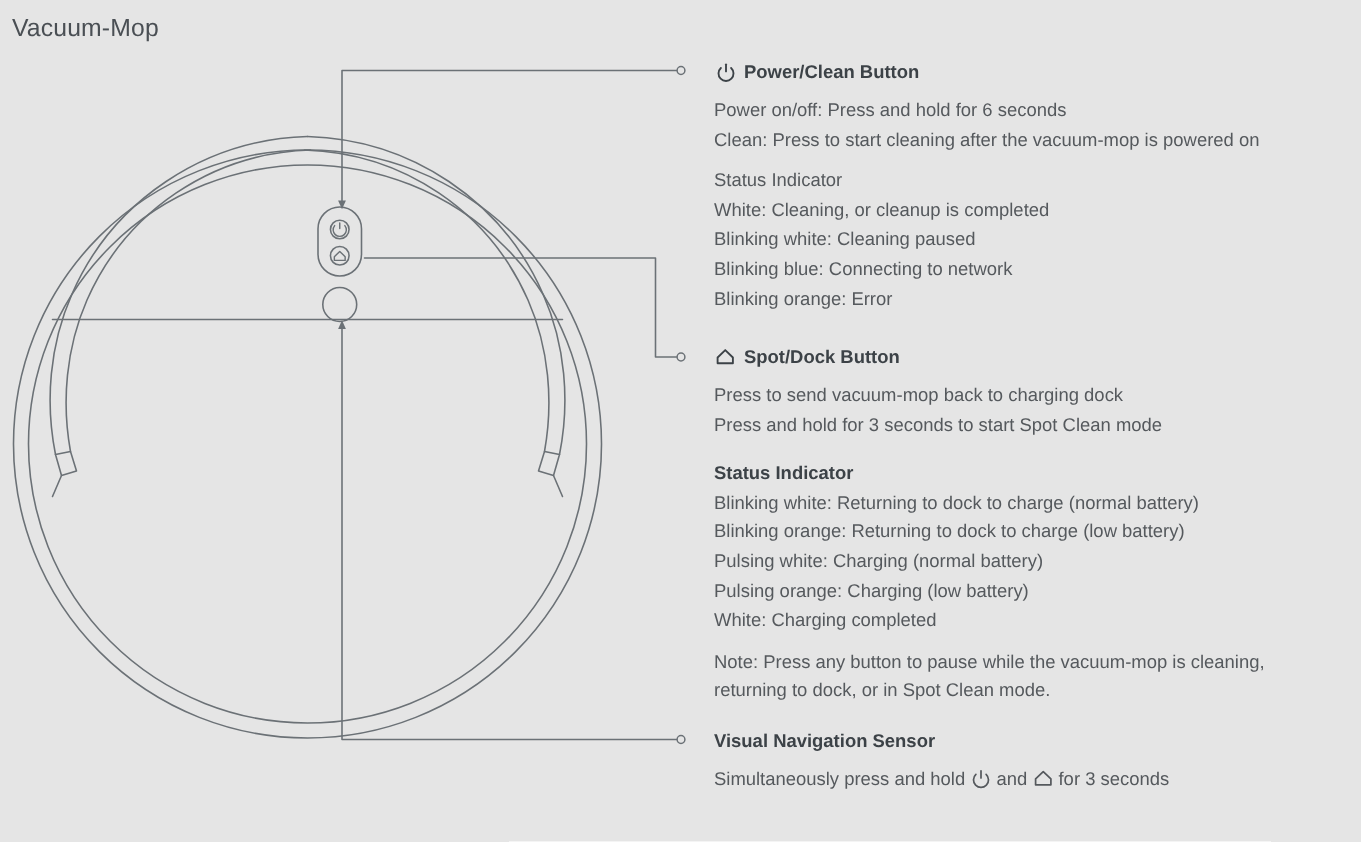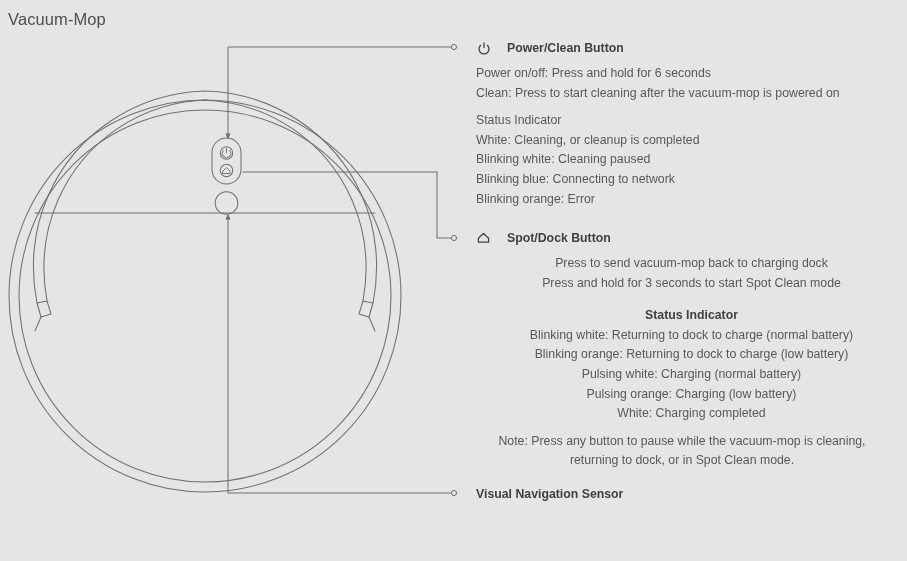--- a/index.html
+++ b/index.html
@@ -48,21 +48,21 @@
     width: 431px;
   }
   .co-heading {
     font-size: 12.3px;
     font-weight: bold;
     color: #3c4247;
     line-height: 16px;
     white-space: nowrap;
     display: flex;
     align-items: center;
-    gap: 16px;
+    gap: 5px;
   }
   .co-heading .hd-icon {
     display: inline-flex;
     align-items: center;
     justify-content: center;
     width: 15px;
     height: 15px;
     flex: 0 0 15px;
   }
   .co-line {
@@ -168,21 +168,21 @@
       <div class="co-line">Power on/off: Press and hold for 6 seconds</div>
       <div class="co-line">Clean: Press to start cleaning after the vacuum-mop is powered on</div>
       <div class="co-gap-sm"></div>
       <div class="co-line">Status Indicator</div>
       <div class="co-line">White:  Cleaning, or cleanup is completed</div>
       <div class="co-line">Blinking white:  Cleaning paused</div>
       <div class="co-line">Blinking blue:  Connecting to network</div>
       <div class="co-line">Blinking orange:  Error</div>
     </div>
 
-    <div class="callout-block" style="top:230px;text-align:center;">
+    <div class="callout-block" style="top:230px;">
       <div class="co-heading">
         <span class="hd-icon">
           <svg width="15" height="14" viewBox="0 0 15 14" fill="none" stroke="#3c4247" stroke-width="1.25" stroke-linecap="round" stroke-linejoin="round">
             <path d="M 2.4 7.3 L 7.5 2.4 L 12.6 7.3 L 12.6 11.2 L 2.4 11.2 Z"></path>
           </svg>
         </span>
         <span>Spot/Dock Button</span>
       </div>
       <div class="co-gap-sm"></div>
       <div class="co-line">Press to send vacuum-mop back to charging dock</div>
@@ -196,16 +196,24 @@
       <div class="co-line">White:  Charging completed</div>
       <div class="co-gap-sm"></div>
       <div class="co-para" style="width:412px;">Note: Press any button to pause while the vacuum-mop is cleaning, returning to dock, or in Spot Clean mode.</div>
     </div>
 
     <div class="callout-block" style="top:486px;">
       <div class="co-heading">
         <span>Visual Navigation Sensor</span>
       </div>
       <div class="co-gap-sm"></div>
+      <div class="co-line">
+        <span>Simultaneously press and hold </span><span class="inline-ic"><svg width="14" height="14" viewBox="0 0 14 14" fill="none" stroke="#55595d" stroke-width="1.15" stroke-linecap="round">
+            <path d="M 3.6 4.3 A 5 5 0 1 0 10.4 4.3"></path>
+            <line x1="7" y1="1.9" x2="7" y2="6.6"></line>
+          </svg></span><span> and </span><span class="inline-ic"><svg width="15" height="14" viewBox="0 0 15 14" fill="none" stroke="#55595d" stroke-width="1.15" stroke-linecap="round" stroke-linejoin="round">
+            <path d="M 2.4 7.3 L 7.5 2.4 L 12.6 7.3 L 12.6 11.2 L 2.4 11.2 Z"></path>
+          </svg></span><span> for 3 seconds</span>
+      </div>
     </div>
 
   </div>
 </div>
 
 </body></html>

